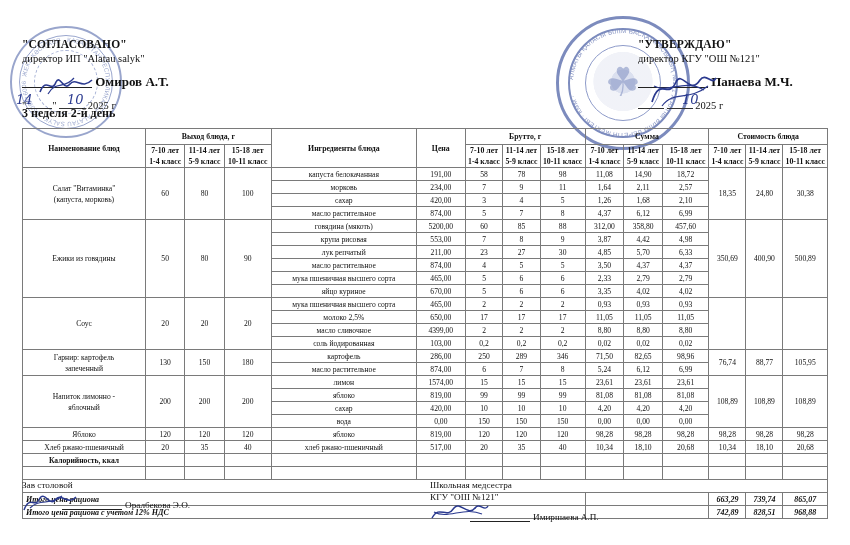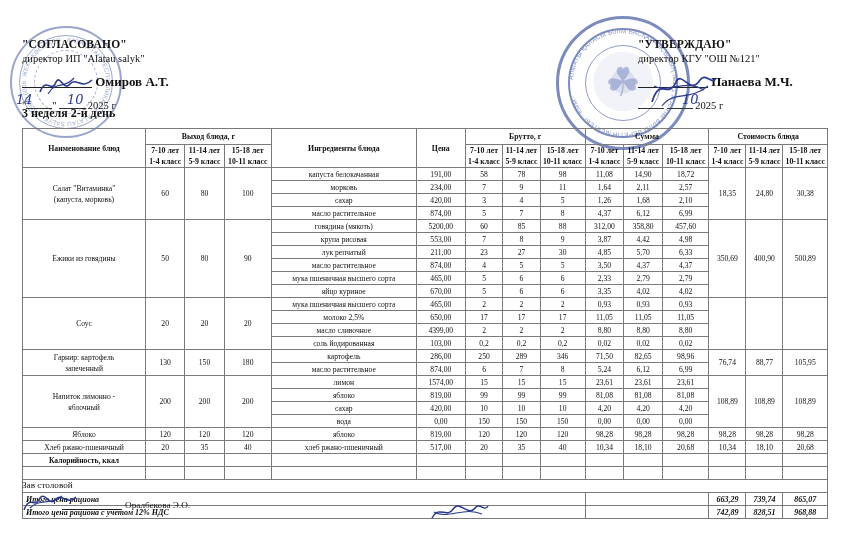--- a/index.html
+++ b/index.html
@@ -561,20 +561,27 @@
       </tbody>
   </table>
 
   <div class="ftr">
     <div class="ftr-left">
       <div class="ftr-row">Зав столовой</div>
       <div class="ftr-sig">
         <span class="ftr-ul"></span><span>Оралбекова Э.О.</span>
       </div>
     </div>
+    <div class="ftr-right">
+      <div class="ftr-row">Школьная медсестра</div>
+      <div class="ftr-row">КГУ "ОШ №121"</div>
+      <div class="ftr-sig">
+        <span class="ftr-ul"></span><span>Имиршаева А.П.</span>
+      </div>
+    </div>
     <div class="ink" style="left:22px;top:14px;">
       <svg width="56" height="20">
           <path d="M2,18 C8,2 13,18 18,6 C23,-1 28,16 34,7 C40,1 46,14 54,5" stroke="#2b3a8f" stroke-width="1.5" fill="none"></path>
           <path d="M8,16 C18,6 28,14 40,4" stroke="#2b3a8f" stroke-width="1.1" fill="none"></path>
         </svg>
     </div>
     <div class="ink" style="left:430px;top:24px;">
       <svg width="60" height="20">
           <path d="M2,16 C10,2 16,18 24,6 C30,-2 38,16 46,5 C50,1 55,10 58,4" stroke="#2b3a8f" stroke-width="1.5" fill="none"></path>
           <path d="M4,10 C18,18 34,4 52,12" stroke="#2b3a8f" stroke-width="1.1" fill="none"></path>

